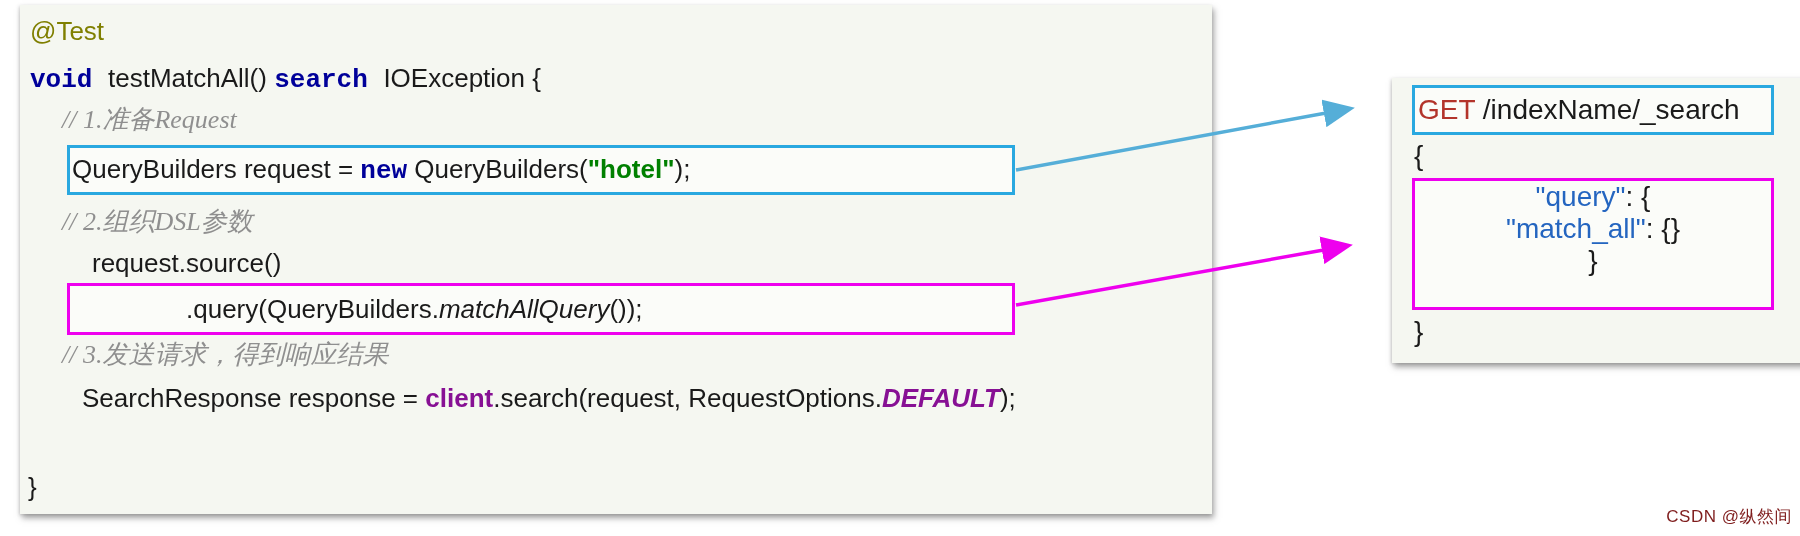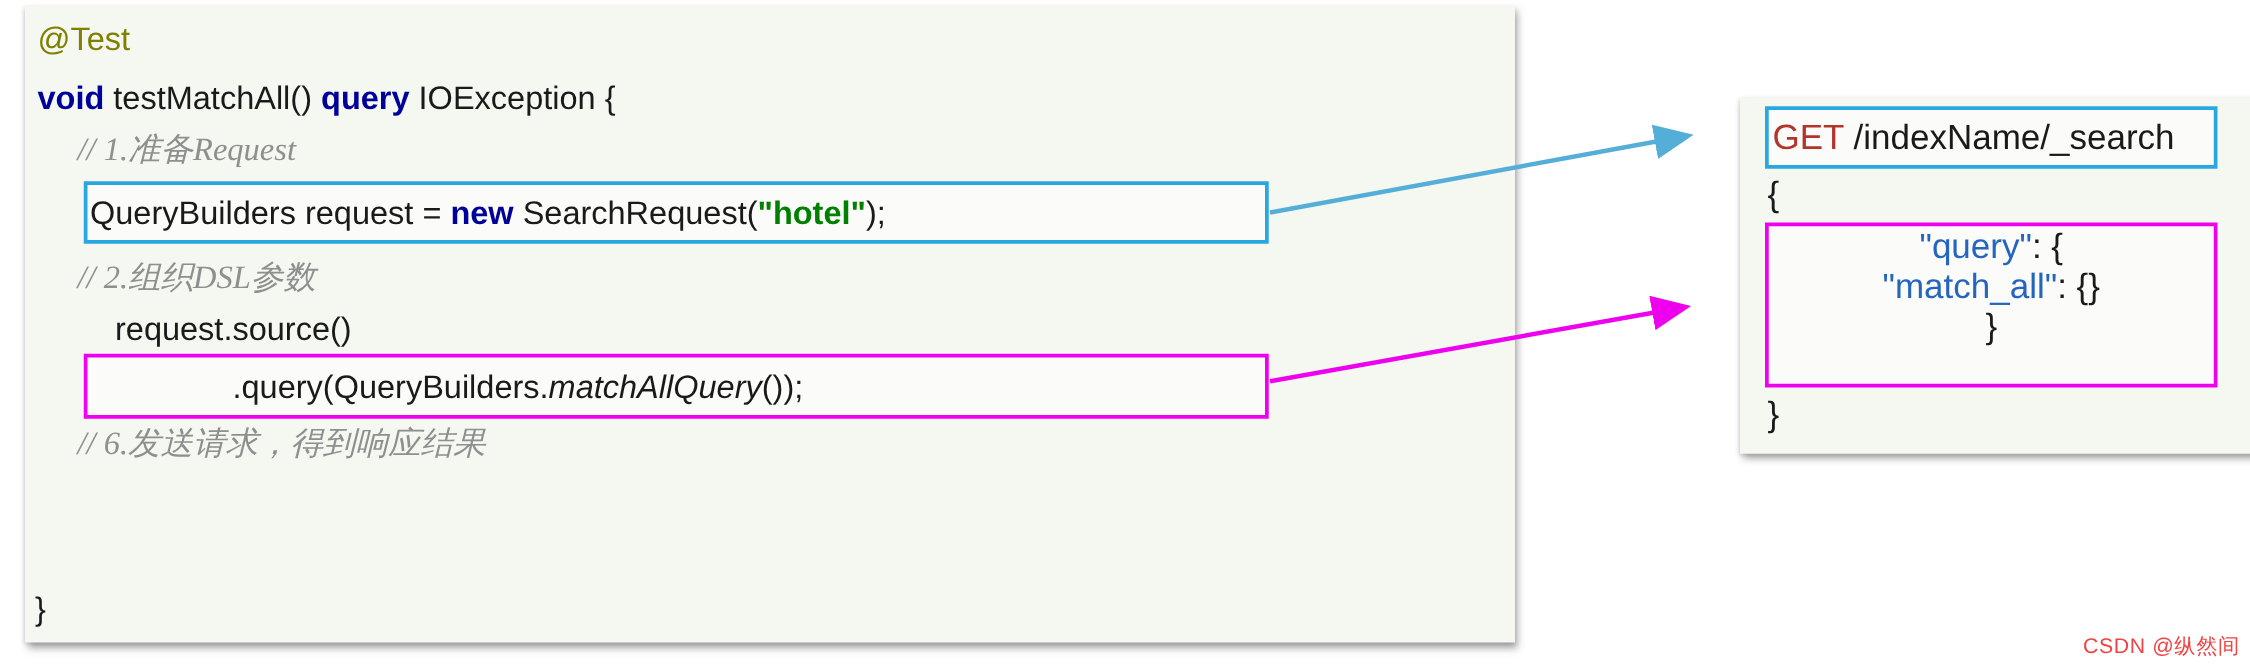--- a/index.html
+++ b/index.html
@@ -16,21 +16,21 @@
   #dsl-panel{left:1392px;top:78px;width:433px;height:285px;text-align:center;}
 
   
   .cline{
     position:absolute;white-space:pre;font-size:26px;line-height:32px;color:#1a1a1a;
   }
   .dline{
     position:absolute;white-space:pre;font-size:28px;line-height:32px;color:#1a1a1a;
   }
   .tk-ann{color:#7f7f00;margin-top:31px;}
-  .tk-kw{color:#00009a;font-weight:bold;}
+  .tk-kw{color:#00009a;font-weight:bold;font-family:Liberation Mono, monospace;}
   .tk-str{color:#008000;font-weight:bold;}
   .tk-field{color:#871094;font-weight:bold;}
   .tk-const{color:#871094;font-weight:bold;font-style:italic;}
   .tk-comment{color:#8f8f8f;font-style:italic;font-family:Liberation Serif, serif;}
   .tk-italic{font-style:italic;}
   .tk-method-red{color:#b3342b;}
   .tk-key-blue{color:#2465c0;}
 
   
   .hl-box{
@@ -38,48 +38,49 @@
   }
   .hl-blue{border:3px solid #29a8e0;}
   .hl-magenta{border:3px solid #ee00ee;}
   .hl-box .cline,.hl-box .dline{position:static;}
 
   
   #arrow-layer{position:absolute;left:0;top:0;width:1800px;height:536px;pointer-events:none;}
 
   
   #watermark{
-    position:absolute;right:8px;top:505px;font-size:17px;color:#ef4444;letter-spacing:0.5px;
+    position:absolute;right:8px;top:505px;font-size:17px;color:#7f1d1d;letter-spacing:0.5px;
   }
 </style>
 </head>
 <body>
 
 <div class="panel" id="code-panel">
 
   <div class="cline" style="left:10px;top:10px"><span class="tk-ann">@Test</span></div>
 
-  <div class="cline" style="left:10px;top:57px"><span class="tk-kw">void </span><span>testMatchAll() </span><span class="tk-kw">query </span><span>IOException {</span></div>
+  <div class="cline" style="left:10px;top:57px"><span class="tk-kw">void </span><span>testMatchAll() </span><span class="tk-kw">search </span><span>IOException {</span></div>
 
   <div class="cline tk-comment" style="left:42px;top:99px">// 1.准备Request</div>
 
   <div class="hl-box hl-blue" style="left:47px;top:140px;width:948px;height:50px">
-    <div class="cline" style="padding-left:2px"><span>QueryBuilders request = </span><span class="tk-kw">new</span><span> SearchRequest(</span><span class="tk-str">"hotel"</span><span>);</span></div>
+    <div class="cline" style="padding-left:2px"><span>QueryBuilders request = </span><span class="tk-kw">new</span><span> QueryBuilders(</span><span class="tk-str">"hotel"</span><span>);</span></div>
   </div>
 
   <div class="cline tk-comment" style="left:42px;top:201px">// 2.组织DSL参数</div>
 
   <div class="cline" style="left:72px;top:242px">request.source()</div>
 
   <div class="hl-box hl-magenta" style="left:47px;top:278px;width:948px;height:52px">
     <div class="cline" style="padding-left:116px"><span>.query(QueryBuilders.</span><span class="tk-italic">matchAllQuery</span><span>());</span></div>
   </div>
 
-  <div class="cline tk-comment" style="left:42px;top:334px">// 6.发送请求，得到响应结果</div>
+  <div class="cline tk-comment" style="left:42px;top:334px">// 3.发送请求，得到响应结果</div>
 
+  <div class="cline" style="left:62px;top:377px"><span>SearchResponse response = </span><span class="tk-field">client</span><span>.search(request, RequestOptions.</span><span class="tk-const">DEFAULT</span><span>);</span></div>
 
 
   <div class="cline" style="left:8px;top:466px">}</div>
 </div>
 
 <div class="panel" id="dsl-panel">
 
   <div class="hl-box hl-blue" style="left:20px;top:7px;width:362px;height:50px">
     <div class="dline" style="padding-left:3px"><span class="tk-method-red">GET</span><span> /indexName/_search</span></div>
   </div>

